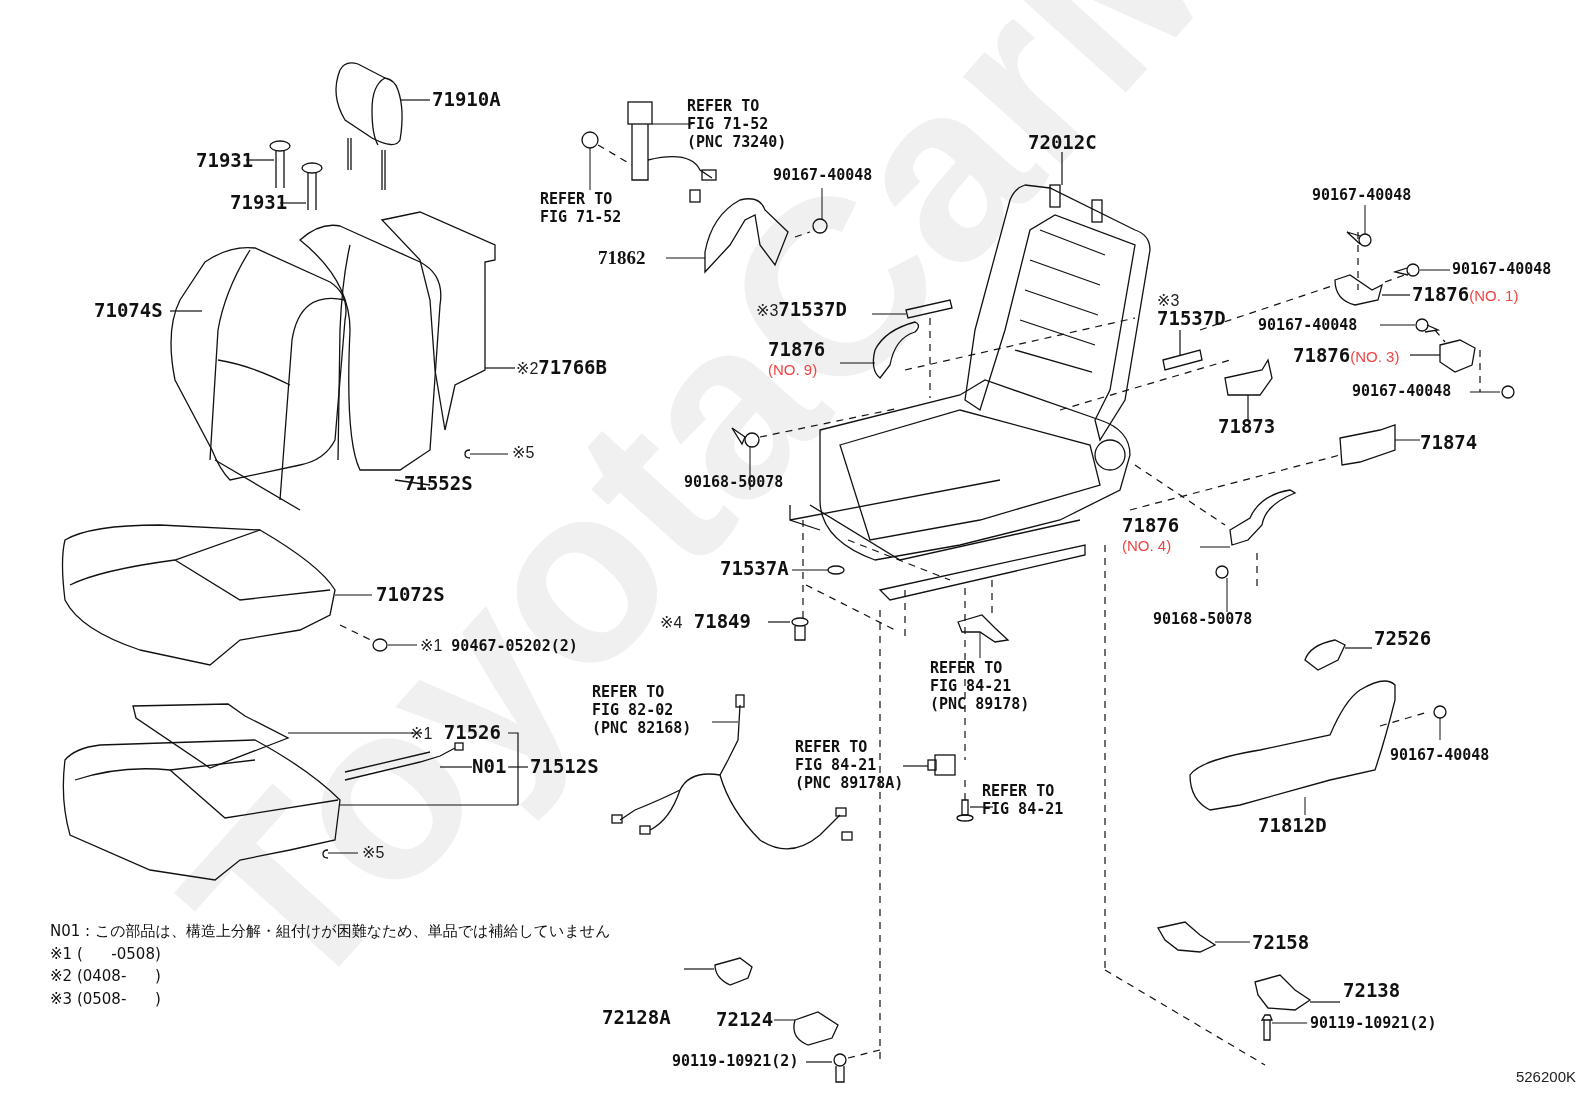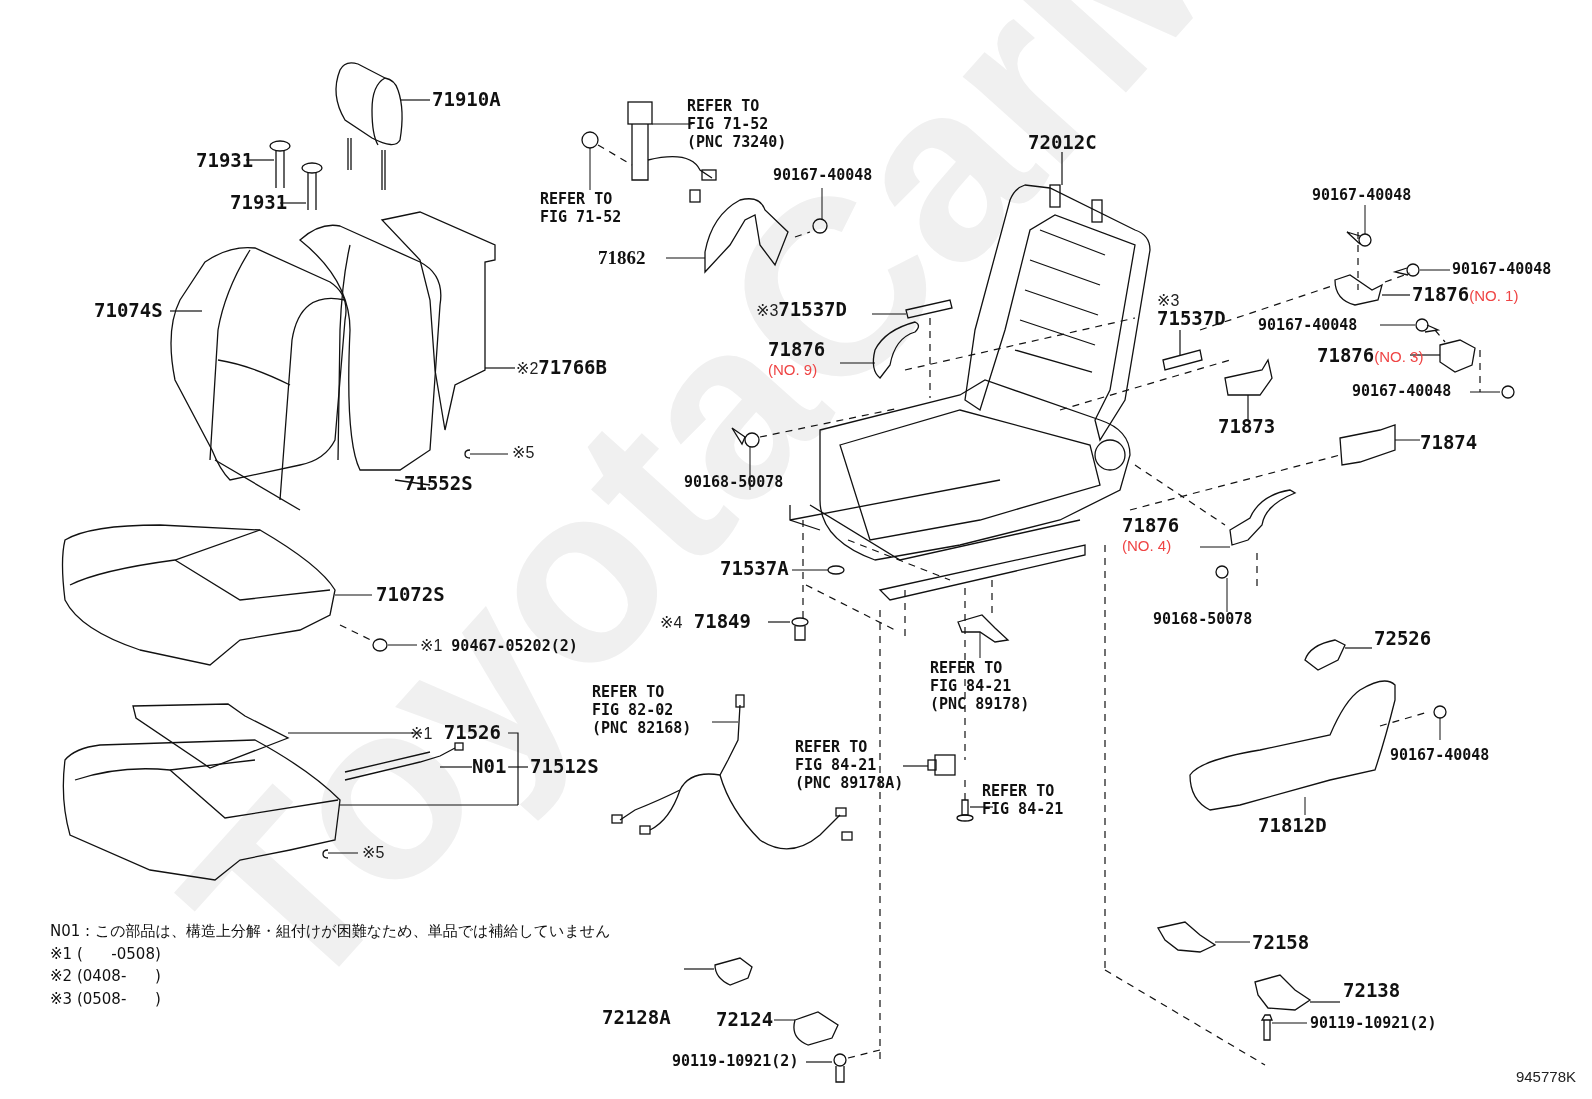--- a/index.html
+++ b/index.html
@@ -326,21 +326,21 @@
   <div class="lbl" style="left:1157px;top:290px;">
     <span class="mark">※3</span><br>
     <span>71537D</span>
   </div>
   <div class="lbl sm" style="left:1312px;top:188px;">90167-40048</div>
   <div class="lbl sm" style="left:1452px;top:262px;">90167-40048</div>
   <div class="lbl" style="left:1412px;top:285px;">
     <span>71876</span><span class="sub">(NO. 1)</span>
   </div>
   <div class="lbl sm" style="left:1258px;top:318px;">90167-40048</div>
-  <div class="lbl" style="left:1293px;top:346px;margin-left:24px;">
+  <div class="lbl" style="left:1293px;top:346px;">
     <span>71876</span><span class="sub">(NO. 3)</span>
   </div>
   <div class="lbl sm" style="left:1352px;top:384px;">90167-40048</div>
   <div class="lbl" style="left:1218px;top:417px;">71873</div>
   <div class="lbl" style="left:1420px;top:433px;">71874</div>
   <div class="lbl" style="left:1122px;top:516px;">
     <span>71876</span><br>
     <span class="sub">(NO. 4)</span>
   </div>
   <div class="lbl sm" style="left:1153px;top:612px;">90168-50078</div>
@@ -371,14 +371,14 @@
   <div class="lbl" style="left:716px;top:1010px;">72124</div>
   <div class="lbl sm" style="left:672px;top:1054px;">90119-10921(2)</div>
 
   <div class="notes">
     <div>N01 : この部品は、構造上分解・組付けが困難なため、単品では補給していません</div>
     <div>※1 (      -0508)</div>
     <div>※2 (0408-      )</div>
     <div>※3 (0508-      )</div>
   </div>
 
-  <div class="figid">945778K</div>
+  <div class="figid">526200K</div>
 </div>
 
 </body></html>

